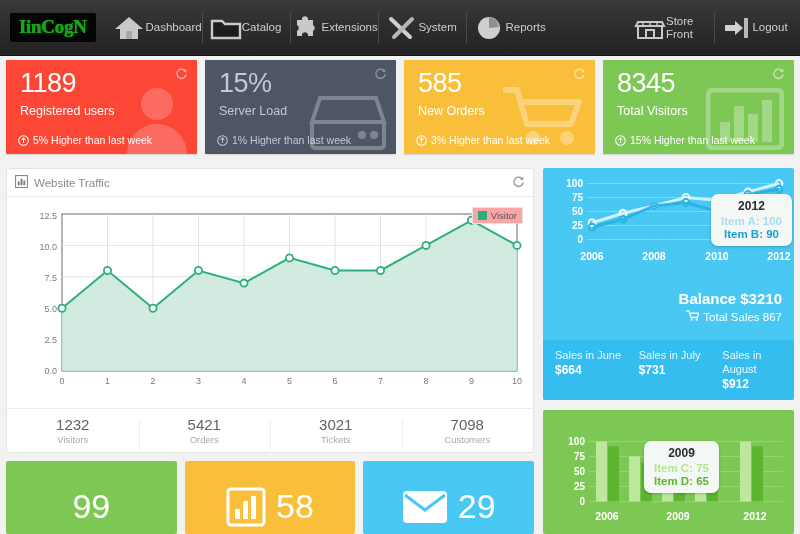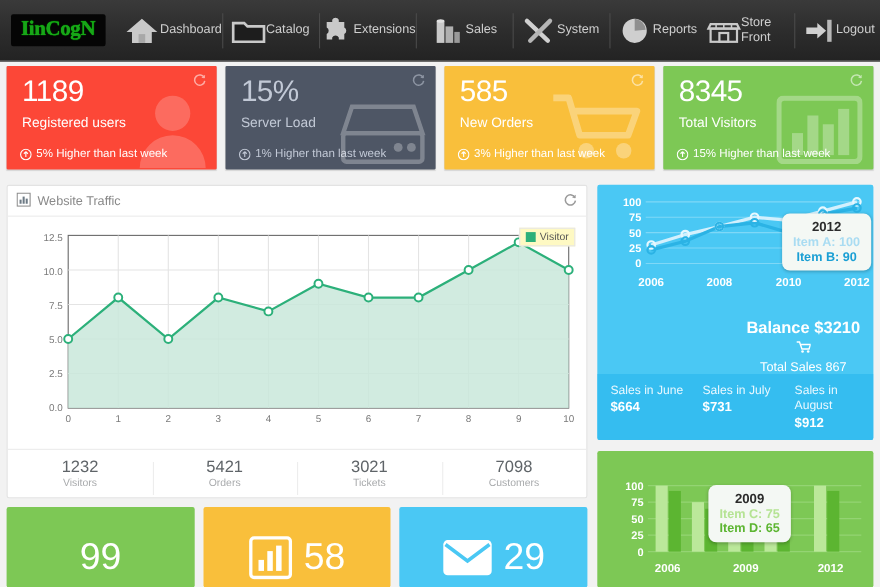--- a/index.html
+++ b/index.html
@@ -102,21 +102,21 @@
   .tile .ti { padding-top: 18px; display: flex; }
 
   
   .bluepanel {
     position: absolute; left: 543px; top: 168px; width: 251px; height: 232px;
     background: #4ac8f4; border-radius: 2px; overflow: hidden; color: #fff;
   }
   .blue-chart { position: relative; height: 118px; }
   .balance { position: absolute; right: 12px; top: 122px; text-align: right; }
   .balance .b1 { font-size: 15px; font-weight: bold; }
-  .balance .b2 { font-size: 11.5px; margin-top: 3px; display: flex; align-items: center; justify-content: flex-end; gap: 4px; flex-direction: column; }
+  .balance .b2 { font-size: 11.5px; margin-top: 3px; display: flex; align-items: center; justify-content: flex-end; gap: 4px; }
   .salesbar {
     position: absolute; left: 0; bottom: 0; width: 251px; height: 60px;
     background: #35bdf0; display: flex; padding: 8px 0 0 0;
   }
   .salescell { flex: 1; padding-left: 12px; }
   .salescell .sl { font-size: 11px; color: #e9f8ff; line-height: 14px; }
   .salescell .sv { font-size: 12px; font-weight: bold; margin-top: 1px; }
 
   
   .greenpanel {
@@ -129,21 +129,21 @@
     position: absolute;
     background: #f4f8f4; border-radius: 7px;
     box-shadow: 0 1px 3px rgba(0,0,0,.22);
     padding: 5px 10px 6px 10px; text-align: center;
   }
   .tip .ty { color: #2b2b2b; font-size: 12px; font-weight: bold; }
   .tip .r1 { font-size: 11.5px; font-weight: bold; margin-top: 2px; }
   .tip .r2 { font-size: 11.5px; font-weight: bold; margin-top: 1px; }
   .legendbox {
     position: absolute; right: 10px; top: 10px;
-    background: #fef9c3; border: 1px solid #e6e6e6;
+    background: #fca5a5; border: 1px solid #e6e6e6;
     padding: 2px 5px; font-size: 9.5px; color: #555;
     display: flex; align-items: center; gap: 4px;
   }
   .legendbox .sw { width: 9px; height: 9px; background: #2cb07a; display: inline-block; }
 </style>
 </head>
 <body>
 
 <div class="app">
 
@@ -173,31 +173,20 @@
 
       <div class="navitem">
         <span class="ic">
           <svg width="32" height="26" viewBox="0 0 32 26">
               <path d="M13 3 a3.4 3.4 0 0 1 6 0 v2 h5 v5 a3.4 3.4 0 0 1 0 6 v5 h-5 v-2 a3.4 3.4 0 0 0-6 0 v2 h-5 v-5 a3.4 3.4 0 0 0 0-6 v-5 h5 z" fill="#c9c9c9"></path>
             </svg>
         </span>
         <span class="lbl">Extensions</span>
       </div>
 
-      <div class="navitem">
-        <span class="ic">
-          <svg width="32" height="26" viewBox="0 0 32 26">
-            <rect x="6" y="4" width="7" height="20" fill="#c9c9c9"></rect>
-            <rect x="14" y="9" width="7" height="15" fill="#b0b0b0"></rect>
-            <rect x="22" y="14" width="5" height="10" fill="#9a9a9a"></rect>
-            <ellipse cx="9.5" cy="4" rx="3.5" ry="1.6" fill="#e0e0e0"></ellipse>
-          </svg>
-        </span>
-        <span class="lbl">Sales</span>
-      </div>
 
       <div class="navitem">
         <span class="ic">
           <svg width="32" height="26" viewBox="0 0 32 26">
             <path d="M5 4 L24 22" stroke="#d0d0d0" stroke-width="4" stroke-linecap="round"></path>
             <path d="M26 4 L8 22" stroke="#b5b5b5" stroke-width="4" stroke-linecap="round"></path>
           </svg>
         </span>
         <span class="lbl">System</span>
       </div>

